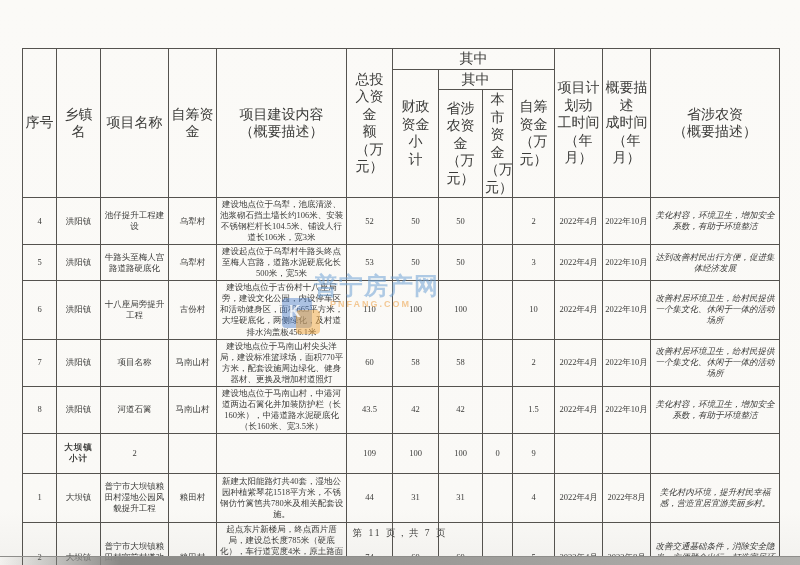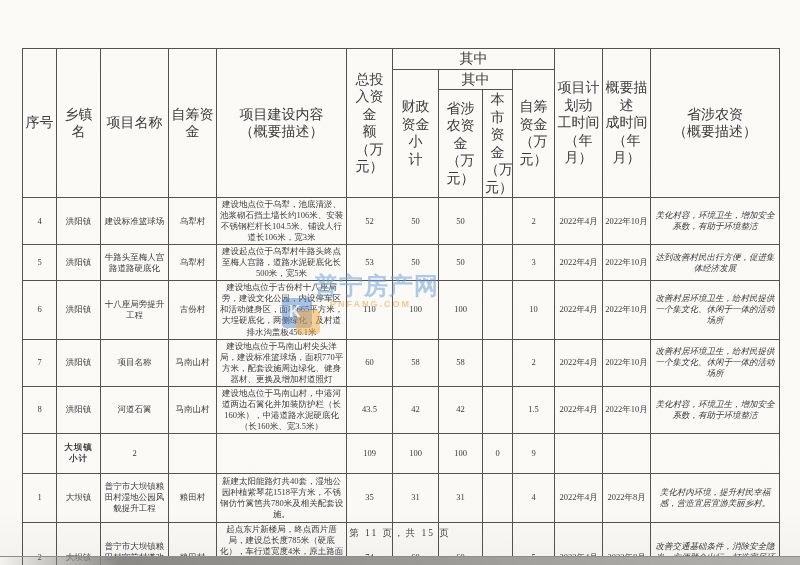--- a/index.html
+++ b/index.html
@@ -206,21 +206,21 @@
         <th>本市资
 金
 （万
 元）</th>
       </tr>
     </thead>
     <tbody>
         <tr>
           <td>4</td>
           <td>洪阳镇</td>
-          <td>建设标准篮球场</td>
+          <td>池仔提升工程建设</td>
           <td>乌犁村</td>
           <td class="content-cell">建设地点位于乌犁，池底清淤、池浆砌石挡土墙长约106米、安装不锈钢栏杆长104.5米、铺设人行道长106米，宽3米</td>
           <td>52</td>
           <td>50</td>
           <td>50</td>
           <td></td>
           <td>2</td>
           <td>2022年4月</td>
           <td>2022年10月</td>
           <td class="perf-cell">美化村容，环境卫生，增加安全系数，有助于环境整洁</td>
@@ -300,21 +300,21 @@
           <td class="subtotal-num"></td>
           <td class="subtotal-num"></td>
           <td class="subtotal-num"></td>
         </tr>
         <tr>
           <td>1</td>
           <td>大坝镇</td>
           <td>普宁市大坝镇粮田村湿地公园风貌提升工程</td>
           <td>粮田村</td>
           <td class="content-cell">新建太阳能路灯共40套，湿地公园种植紫琴花1518平方米，不锈钢仿竹篱笆共780米及相关配套设施。</td>
-          <td>35</td>
+          <td>44</td>
           <td>31</td>
           <td>31</td>
           <td></td>
           <td>4</td>
           <td>2022年4月</td>
           <td>2022年8月</td>
           <td class="perf-cell">美化村内环境，提升村民幸福感，营造宜居宜游美丽乡村。</td>
         </tr>
         <tr>
           <td>2</td>
@@ -353,16 +353,16 @@
   <div class="watermark">
     <div class="wm-logo">
       <div class="sq-blue"></div>
       <div class="sq-orange"></div>
       <div class="glyph">K</div>
     </div>
     <div class="wm-text">普宁房产网</div>
     <div class="wm-sub">PNFANG.COM</div>
   </div>
 
-  <div class="footer">第 11 页，共 15 页</div>
+  <div class="footer">第 11 页，共 7 页</div>
 
   <div class="scan-edge"></div>
 </div>
 
 </body></html>

